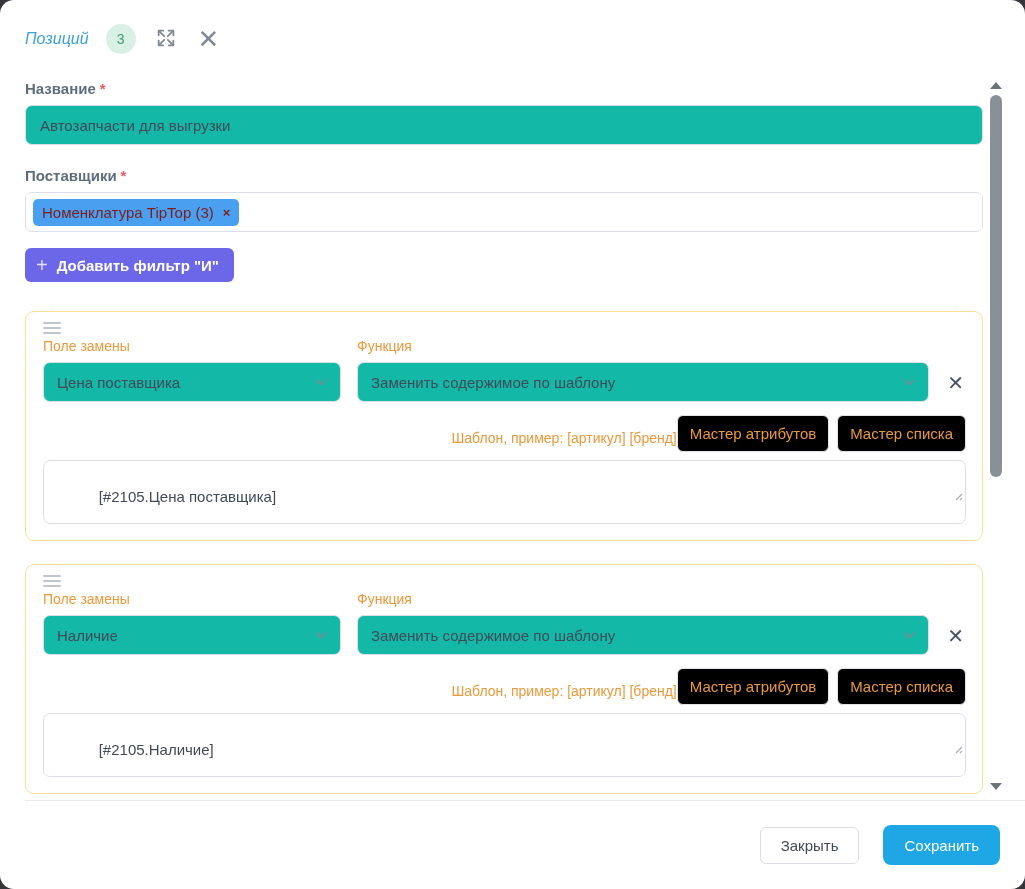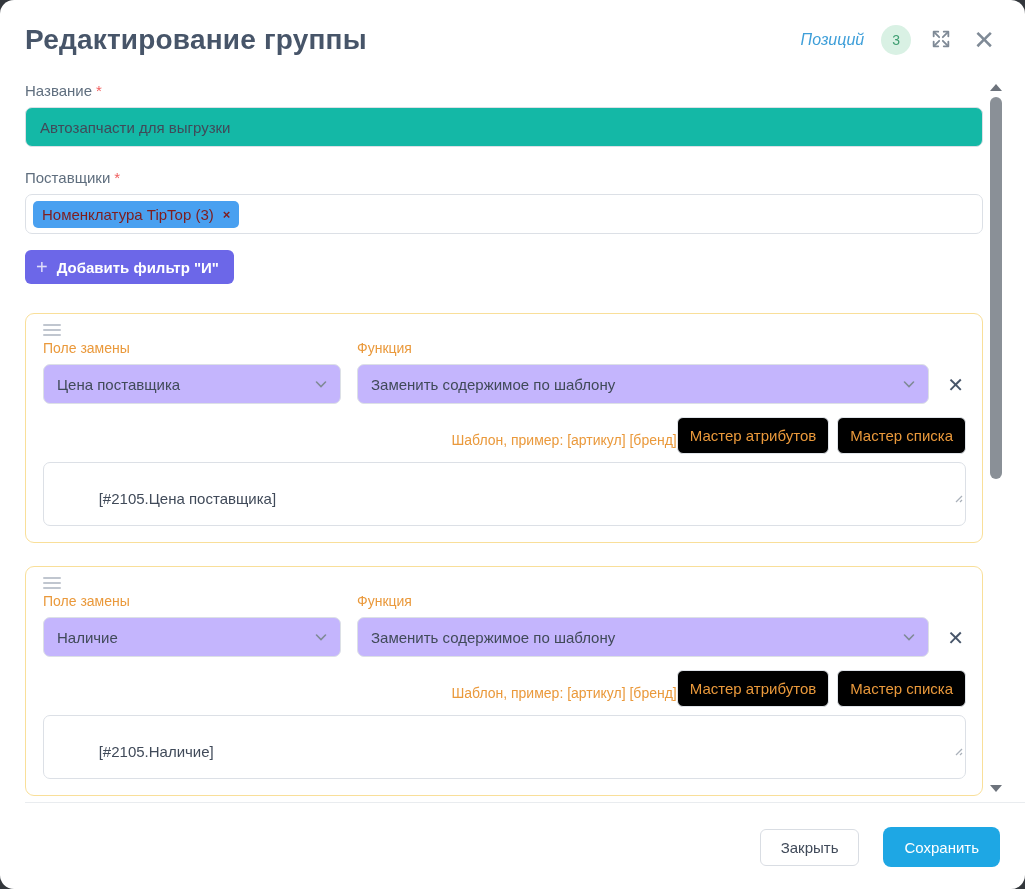--- a/index.html
+++ b/index.html
@@ -41,21 +41,21 @@
   }
   .close-x { font-size: 26px; line-height: 1; color: #7f8a96; font-weight: 400; }
   
   .modal-body {
     position: relative;
     margin-top: 26px;
     height: 720px;
   }
   .content { width: 958px; margin-left: 25px; }
   .field-label {
-    font-size: 15px; color: #5f6e7e; margin-bottom: 8px;
+    font-size: 15px; color: #5f6e7e; margin-bottom: 8px; font-weight: bold;
   }
   .req { color: #f05c5c; margin-left: 4px; }
   .text-input {
     width: 100%; height: 40px;
     border: 1px solid #dce0e6; border-radius: 7px;
     padding: 0 14px; font-size: 15px; color: #404a59;
     font-family: inherit; outline: none; background: #14b8a6;
   }
   .field-group { margin-bottom: 22px; }
   .tags-box {
@@ -90,21 +90,21 @@
   }
   .card-row { display: flex; gap: 16px; align-items: flex-end; }
   .col-field { width: 298px; }
   .col-func { flex: 1; }
   .o-label { font-size: 14px; color: #ea993b; margin-bottom: 8px; }
   .select {
     position: relative; height: 40px;
     border: 1px solid #dce0e6; border-radius: 7px;
     display: flex; align-items: center;
     padding: 0 18px 0 13px; font-size: 15px; color: #404a59;
-    background: #c4b5fd; cursor: pointer;
+    background: #14b8a6; cursor: pointer;
   }
   .select .chev { position: absolute; right: 12px; top: 12px; }
   .row-remove {
     background: none; border: none; cursor: pointer;
     margin-bottom: 9px; padding: 0 2px;
     font-size: 20px; color: #475569; line-height: 1;
   }
   .tpl-row {
     margin-top: 13px;
     display: flex; justify-content: flex-end; align-items: flex-end;
@@ -161,21 +161,20 @@
     background: #1ea7e4; border: none; border-radius: 8px;
     font-size: 15px; color: #fff; cursor: pointer; font-family: inherit;
   }
 </style>
 </head>
 <body>
 
 <div class="modal">
 
   <div class="modal-header">
-    <div class="modal-title">Редактирование группы</div>
     <div class="header-controls">
       <span class="positions-link">Позиций</span>
       <span class="count-badge">3</span>
       <button class="icon-btn">
         <span>
           <svg width="22" height="22" viewBox="0 0 24 24" fill="none" stroke="#7f8a96" stroke-width="2" stroke-linecap="round" stroke-linejoin="round">
             <path d="M4 9 V4 H9"></path>
               <path d="M4.5 4.5 L10 10"></path>
             <path d="M15 4 H20 V9"></path>
               <path d="M19.5 4.5 L14 10"></path>

